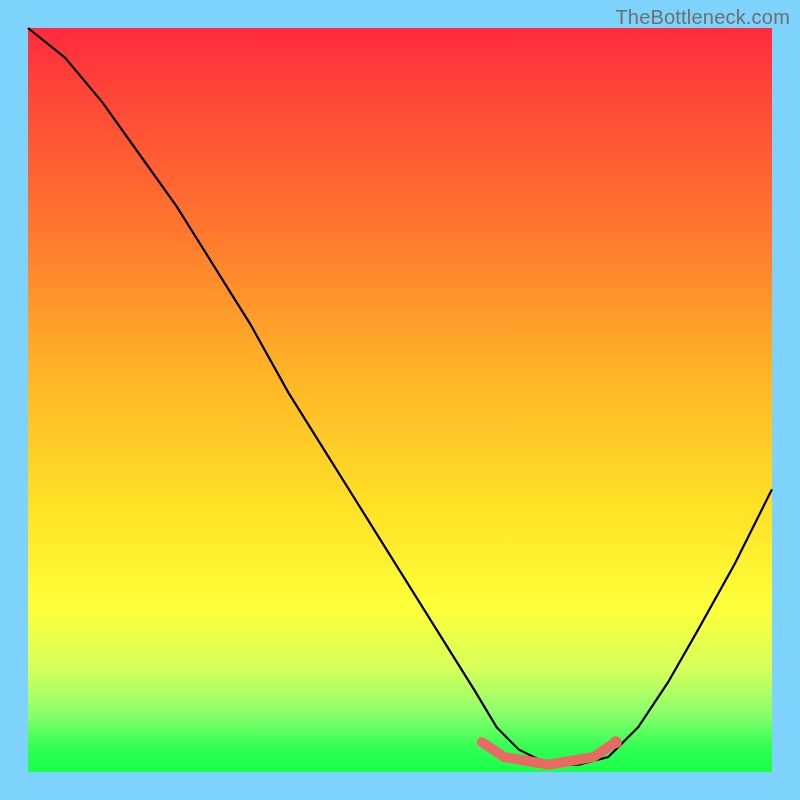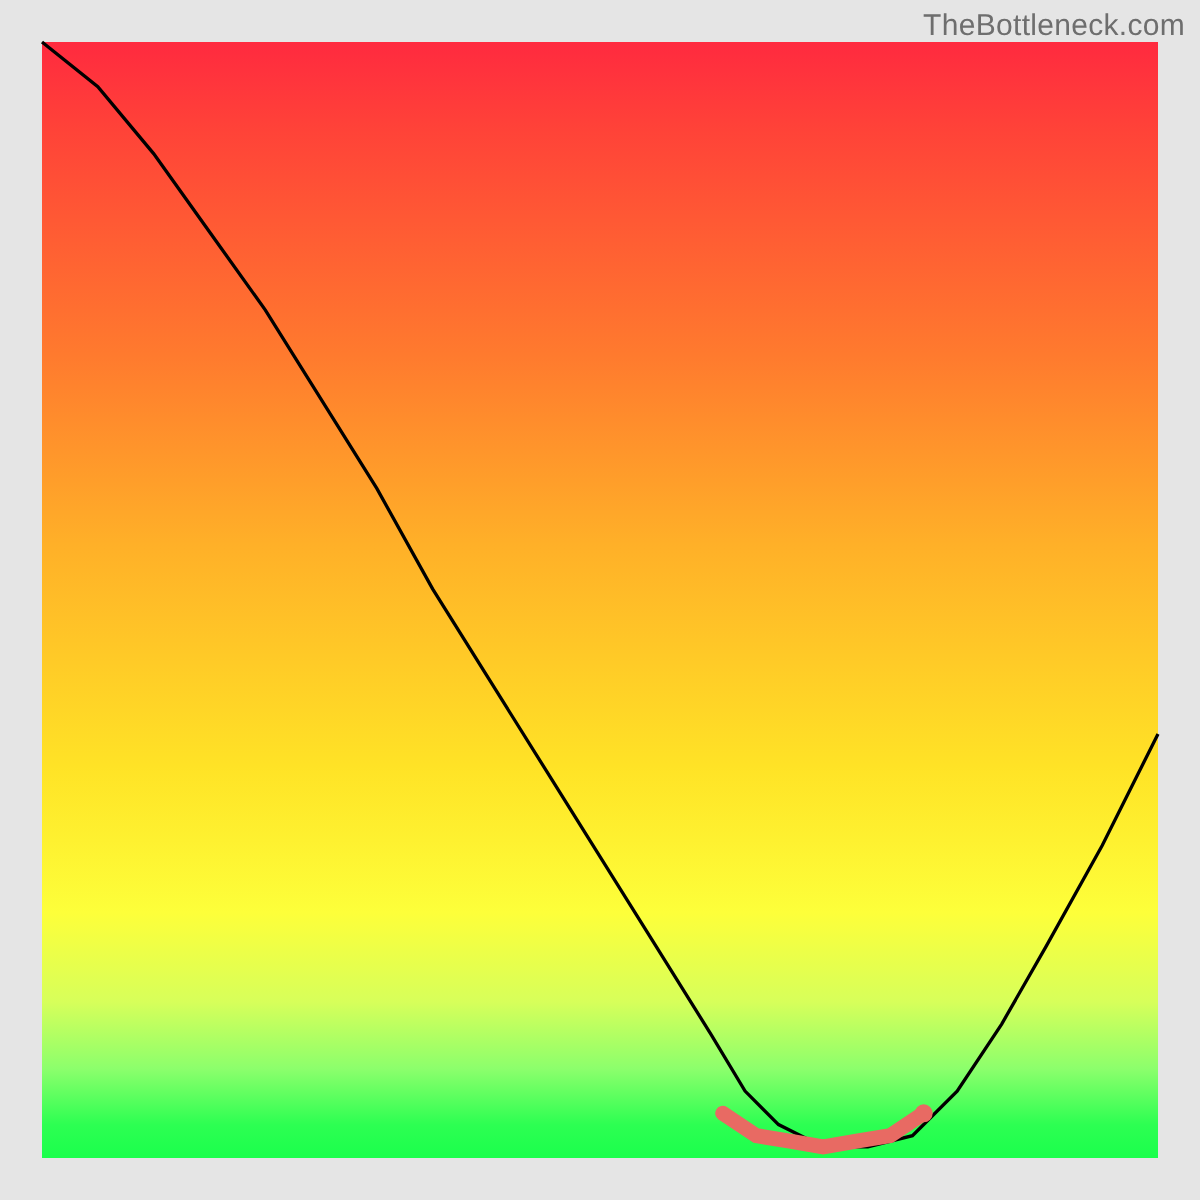--- a/index.html
+++ b/index.html
@@ -10,21 +10,21 @@
     background: #000;
     overflow: hidden;
     font-family: Arial, Helvetica, sans-serif;
   }
   .frame {
     position: absolute;
     left: 0;
     top: 0;
     width: 800px;
     height: 800px;
-    background: #e5e5e5;
+    background: #7dd3fc;
   }
   .plot {
     position: absolute;
     left: 28px;
     top: 28px;
     width: 744px;
     height: 744px;
     
     background:
       

